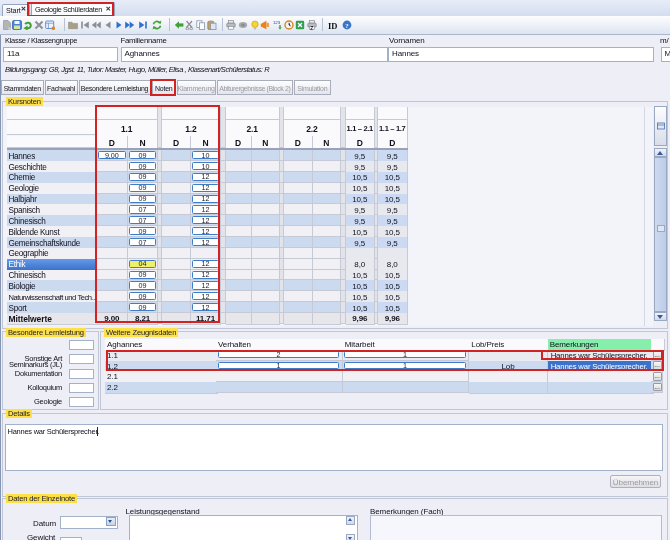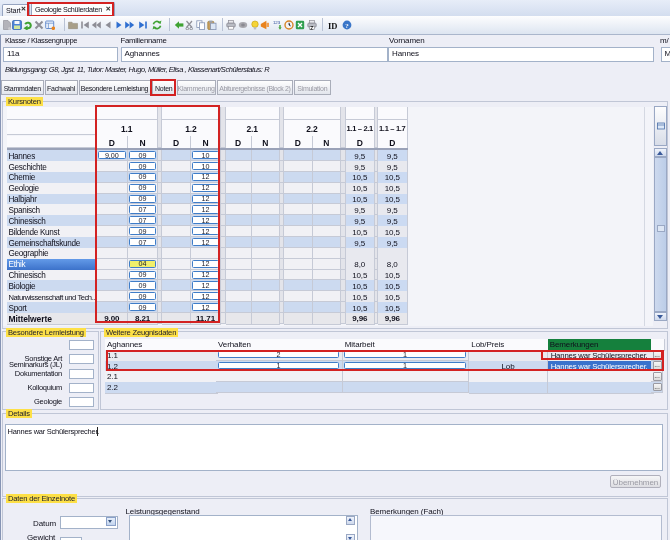--- a/index.html
+++ b/index.html
@@ -498,21 +498,21 @@
 <div class="lbl" style="left:0px;top:382.9px;width:62px;text-align:right;font-size:7.5px;letter-spacing:-0.25px;">Kolloquium</div>
 <div class="fld" style="left:69px;top:382.9px;width:23px;height:8px;"></div>
 <div class="lbl" style="left:0px;top:397.2px;width:62px;text-align:right;font-size:7.5px;letter-spacing:-0.25px;">Geologie</div>
 <div class="fld" style="left:69px;top:397.2px;width:23px;height:8px;"></div>
 <div class="grp" style="left:100px;top:331px;width:566px;height:77px;"></div>
 <div class="grplbl" style="left:104px;top:327.5px;">Weitere Zeugnisdaten</div>
 <div class="cell" style="left:105px;top:338.8px;width:110px;height:10.1px;background:#fafafd;padding-left:2px;padding-top:1px;white-space:nowrap;overflow:hidden;">Aghannes</div>
 <div class="cell" style="left:216px;top:338.8px;width:125.8px;height:10.1px;background:#fafafd;padding-left:2px;padding-top:1px;white-space:nowrap;overflow:hidden;">Verhalten</div>
 <div class="cell" style="left:342.8px;top:338.8px;width:125.5px;height:10.1px;background:#fafafd;padding-left:2px;padding-top:1px;white-space:nowrap;overflow:hidden;">Mitarbeit</div>
 <div class="cell" style="left:469.3px;top:338.8px;width:77.4px;height:10.1px;background:#fafafd;padding-left:2px;padding-top:1px;white-space:nowrap;overflow:hidden;">Lob/Preis</div>
-<div class="cell" style="left:547.7px;top:338.8px;width:102.7px;height:10.1px;background:#15803d;padding-left:2px;padding-top:1px;white-space:nowrap;overflow:hidden;">Bemerkungen</div>
+<div class="cell" style="left:547.7px;top:338.8px;width:102.7px;height:10.1px;background:#86efac;padding-left:2px;padding-top:1px;white-space:nowrap;overflow:hidden;">Bemerkungen</div>
 <div class="cell" style="left:651.4px;top:338.8px;width:11.1px;height:10.1px;background:#fafafd;padding-left:2px;padding-top:1px;white-space:nowrap;overflow:hidden;"></div>
 <div class="cell" style="left:105px;top:349.9px;width:110px;height:9.7px;background:#eaebf0;padding-left:2px;padding-top:1px;">1.1</div>
 <div class="cell" style="left:216px;top:349.9px;width:125.8px;height:9.7px;background:#eaebf0;"></div>
 <div class="cell" style="left:342.8px;top:349.9px;width:125.5px;height:9.7px;background:#eaebf0;"></div>
 <div class="cell" style="left:469.3px;top:349.9px;width:77.4px;height:9.7px;background:#eaebf0;text-align:center;padding-top:1px;"></div>
 <div class="cell" style="left:547.7px;top:349.9px;width:102.7px;height:9.7px;background:#eaebf0;padding-left:3px;padding-top:1.5px;white-space:nowrap;overflow:hidden;font-size:7.8px;letter-spacing:-0.2px;">Hannes war Schülersprecher.</div>
 <div class="cell" style="left:651.4px;top:349.9px;width:11.1px;height:9.7px;background:#eaebf0;"></div>
 <div class="a" style="left:652.5px;top:350.7px;width:9px;height:8.5px;background:linear-gradient(#f6f6f6,#dcdcdc);border:1px solid #9a9aa2;border-radius:1px;box-sizing:border-box;text-align:center;font-size:7px;line-height:5px;color:#333;">...</div>
 <div class="vbox" style="left:217.5px;top:350.9px;width:121.8px;height:7.2px;padding-top:0.5px;box-sizing:border-box;">2</div>
 <div class="vbox" style="left:344.3px;top:350.9px;width:121.5px;height:7.2px;padding-top:0.5px;box-sizing:border-box;">1</div>

